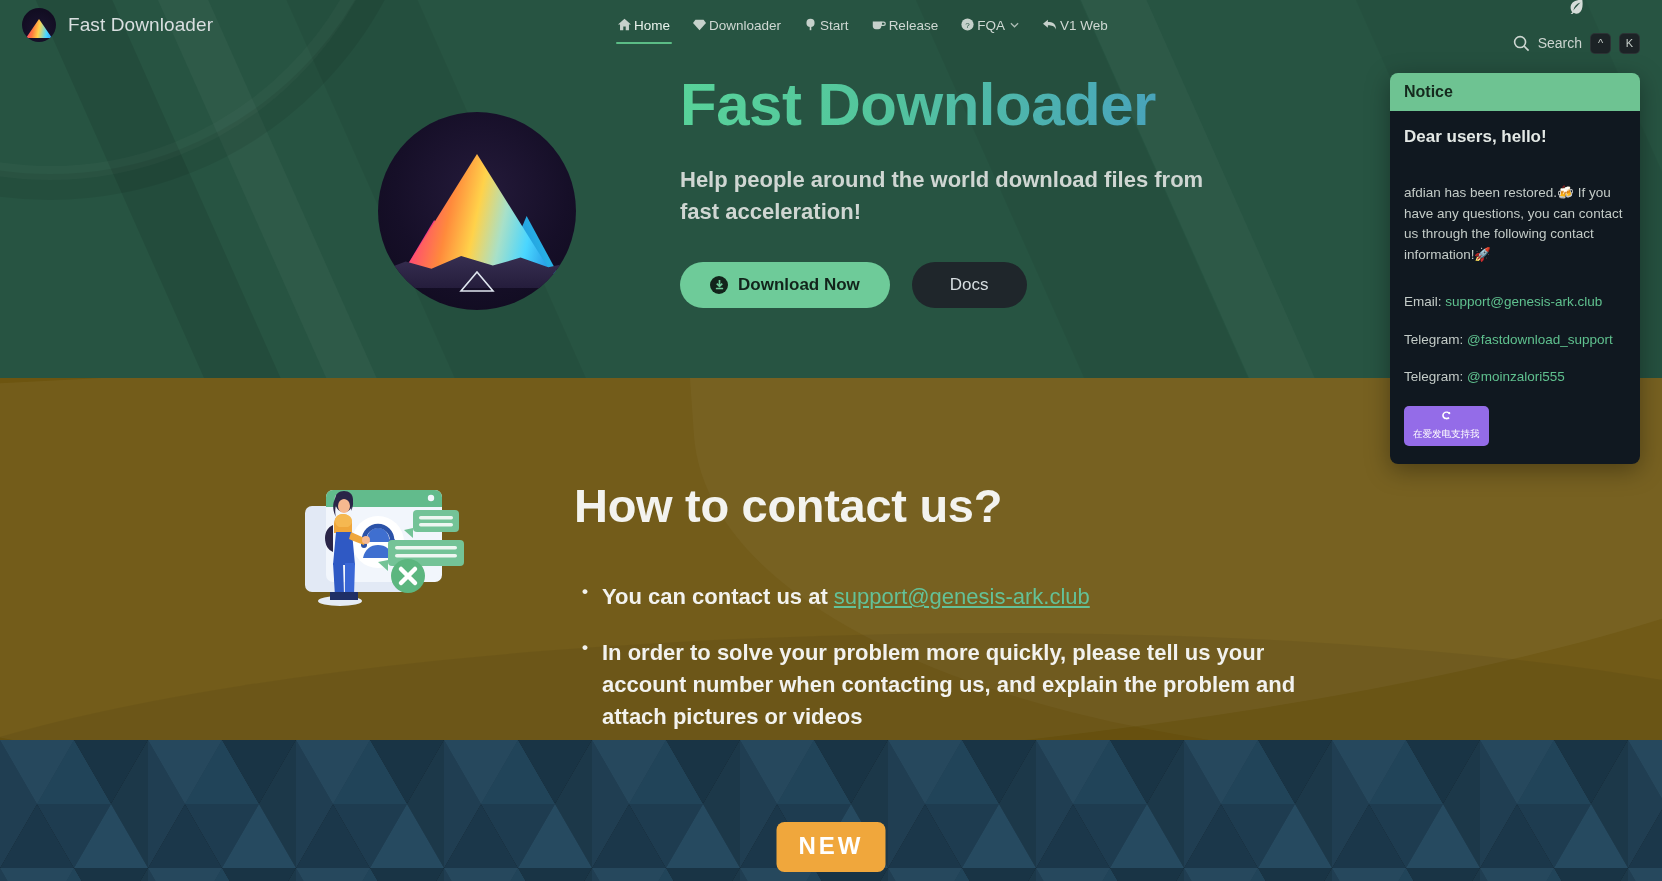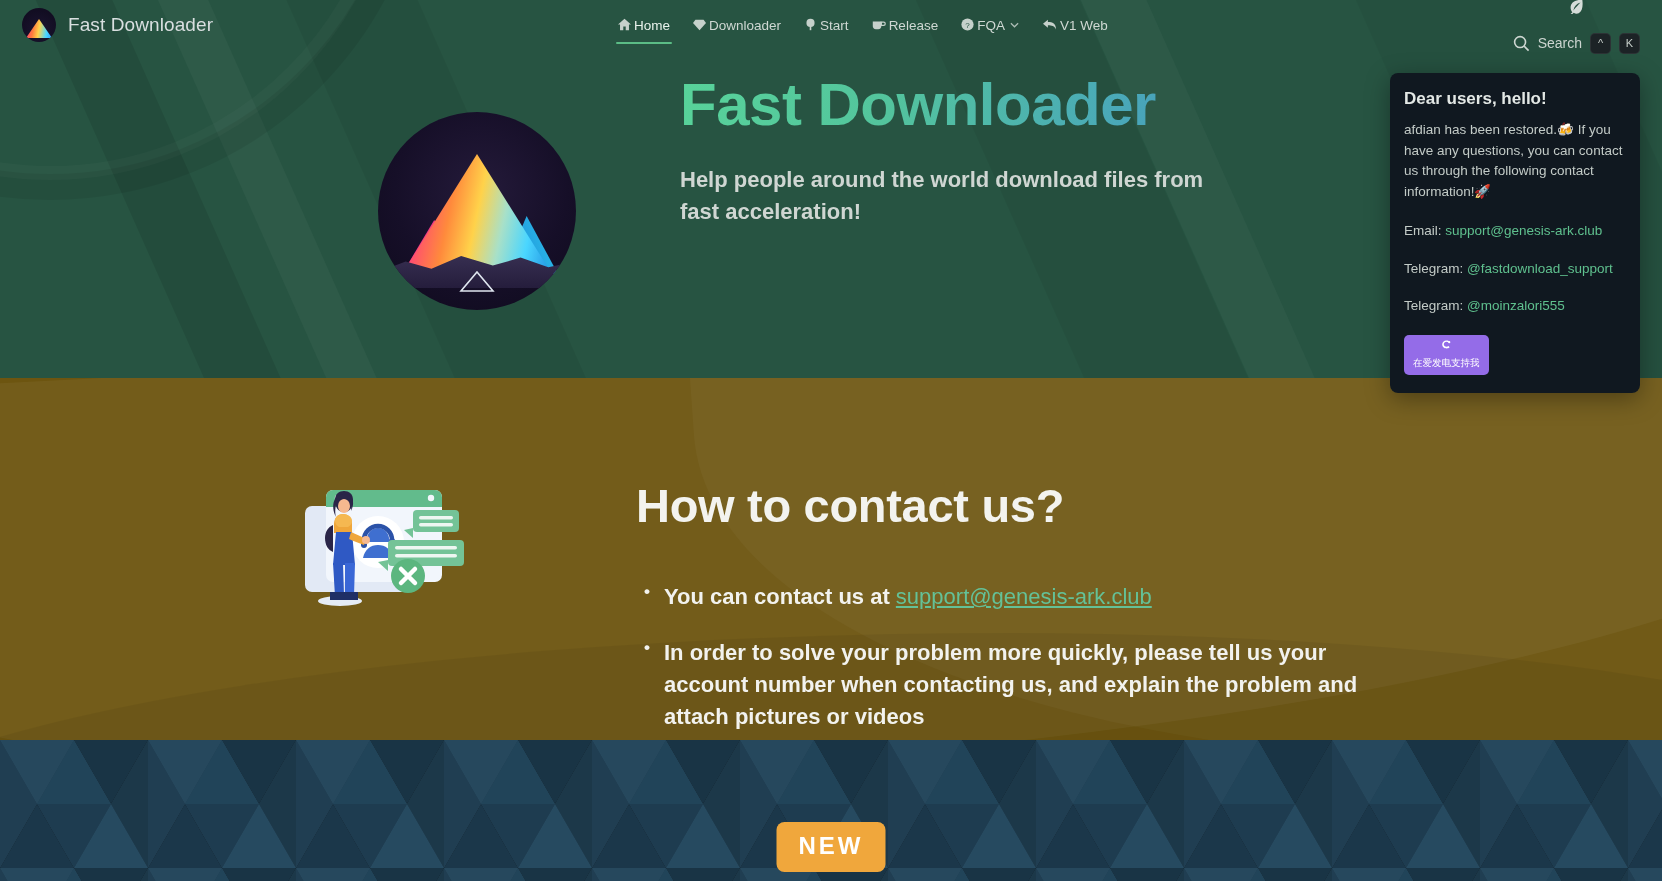--- a/index.html
+++ b/index.html
@@ -168,21 +168,21 @@
     position:absolute; left:700px; top:-160px; width:1400px; height:560px;
     background:rgba(255,255,255,0.03);
     border-radius:0 0 0 70%;
     transform:rotate(-4deg);
   }
 
   .support-illus {
     position:absolute; left:300px; top:470px; width:190px; height:140px; z-index:10;
   }
 
-  .contact-block { position:absolute; left:636px; top:478px; width:900px; z-index:10; }
+  .contact-block { position:absolute; left:574px; top:478px; width:900px; z-index:10; }
   .contact-title {
     font-size:47px; font-weight:bold; color:#f3f3ef; letter-spacing:-.3px;
   }
   .contact-list { margin-top:48px; list-style:none; }
   .contact-list li {
     position:relative; padding-left:28px; margin-bottom:24px;
     font-size:22px; line-height:1.45; color:#f2f2ee; font-weight:bold;
     max-width:740px;
   }
   .contact-list li::before {
@@ -208,22 +208,22 @@
     border-radius:8px; overflow:hidden; z-index:60;
     box-shadow:0 6px 24px rgba(0,0,0,0.35);
   }
   .notice-head {
     background:#6ec392; color:#152a1e; font-size:16px; font-weight:bold;
     padding:10px 14px;
   }
   .notice-body {
     background:#101820; padding:16px 14px 18px;
   }
-  .notice-h { font-size:17px; font-weight:bold; color:#e3e8e5; margin-bottom:11px; }
-  .notice-p { font-size:13.5px; line-height:1.52; color:#c3cbc7; margin-bottom:18px; }
+  .notice-h { font-size:17px; font-weight:bold; color:#e3e8e5; margin-bottom:36px; }
+  .notice-p { font-size:13.5px; line-height:1.52; color:#c3cbc7; margin-bottom:26px; }
   .notice-row { font-size:13.5px; line-height:1.6; color:#c3cbc7; margin-bottom:16px; }
   .notice-row a { color:#5fc08e; text-decoration:none; }
   .afdian-btn {
     display:inline-flex; align-items:center; gap:6px;
     background:#946ce8; border-radius:5px; padding:5px 9px;
     font-size:9.5px; color:#ffffff; cursor:pointer; margin-top:2px;flex-direction:column;
   }
   .afdian-btn .af-ico { font-size:11px; line-height:1; }
 </style>
 </head>
@@ -362,20 +362,34 @@
     <div class="peak"></div>
     <div class="ridge"></div>
     <svg class="tri-mark" viewBox="0 0 40 26" fill="none" stroke="#dfe6ef" stroke-width="1.6">
       <path d="M20 4 L36 23 L4 23 Z"></path>
     </svg>
   </div>
 
   <div class="hero-text">
     <div class="hero-title">Fast Downloader</div>
     <div class="hero-sub">Help people around the world download files from fast acceleration!</div>
+    <div class="hero-actions">
+      <div class="btn btn-primary">
+        <span class="dl">
+          <svg width="11" height="11" viewBox="0 0 12 12" fill="#6ecb99">
+              <path d="M6 1v6M3 5l3 3 3-3" stroke="#6ecb99" stroke-width="1.8" fill="none"></path>
+              <rect x="2" y="9.5" width="8" height="1.6" rx=".6"></rect>
+            </svg>
+        </span>
+        <span>Download Now</span>
+      </div>
+      <div class="btn btn-secondary">
+        <span>Docs</span>
+      </div>
+    </div>
   </div>
 
   <div class="support-illus">
     <svg viewBox="0 0 190 140" width="190" height="140">
       <rect x="5" y="36" width="110" height="86" rx="7" fill="#e2e9f5"></rect>
       <rect x="26" y="20" width="116" height="92" rx="7" fill="#f2f6fc"></rect>
       <rect x="26" y="20" width="116" height="17" rx="7" fill="#62bb8c"></rect>
       <rect x="26" y="30" width="116" height="7" fill="#62bb8c"></rect>
       <circle cx="38" cy="28" r="3.2" fill="#f2f6fc"></circle>
       <circle cx="131" cy="28" r="3.2" fill="#f2f6fc"></circle>
@@ -420,20 +434,21 @@
       </li>
       <li>
         <span>In order to solve your problem more quickly, please tell us your account number when contacting us, and explain the problem and attach pictures or videos</span>
       </li>
     </ul>
   </div>
 
   <div class="new-badge">NEW</div>
 
   <div class="notice">
+    <div class="notice-head">Notice</div>
     <div class="notice-body">
       <div class="notice-h">Dear users, hello!</div>
       <div class="notice-p">afdian has been restored.🍻 If you have any questions, you can contact us through the following contact information!🚀</div>
       <div class="notice-row">
         <span>Email: </span><a href="#">support@genesis-ark.club</a>
       </div>
       <div class="notice-row">
         <span>Telegram: </span><a href="#">@fastdownload_support</a>
       </div>
       <div class="notice-row">

